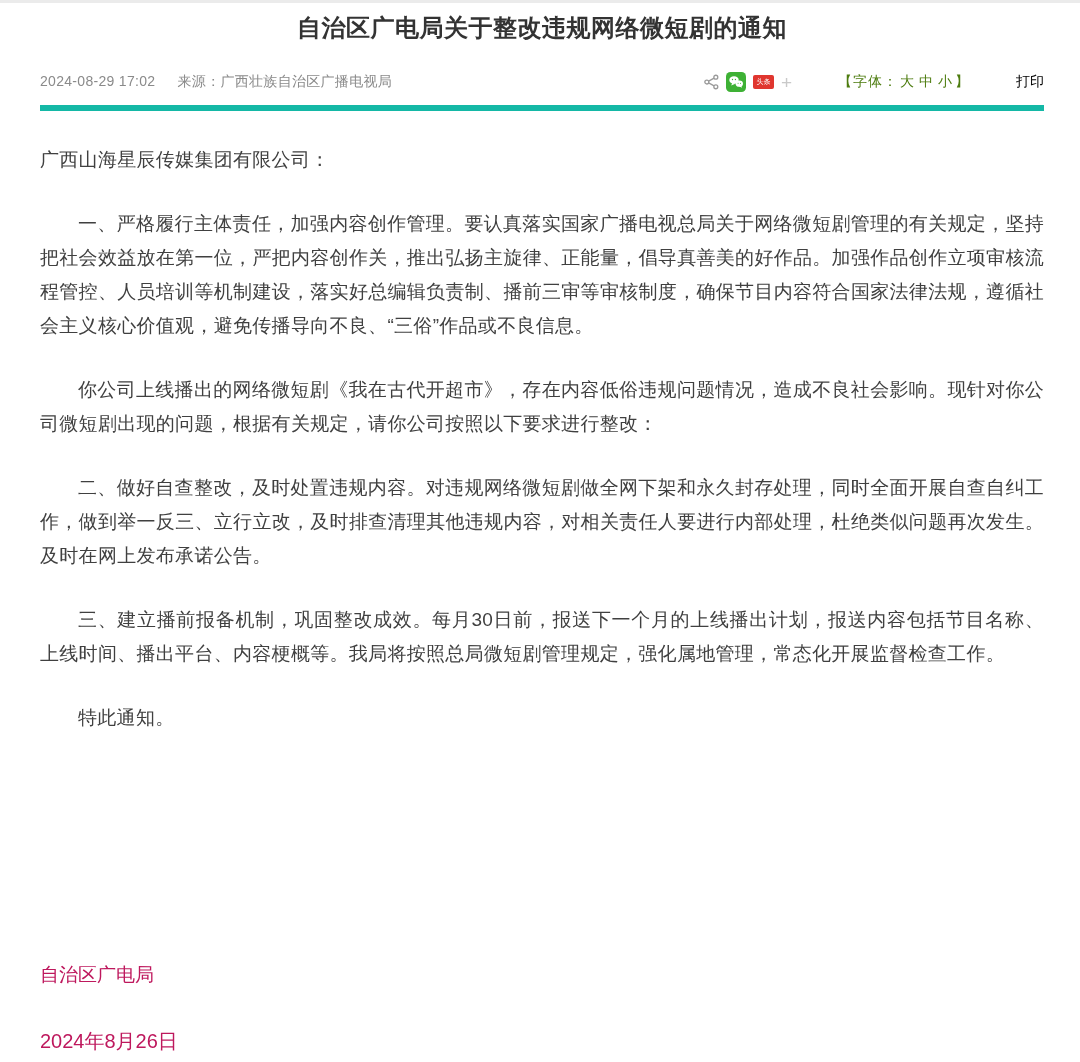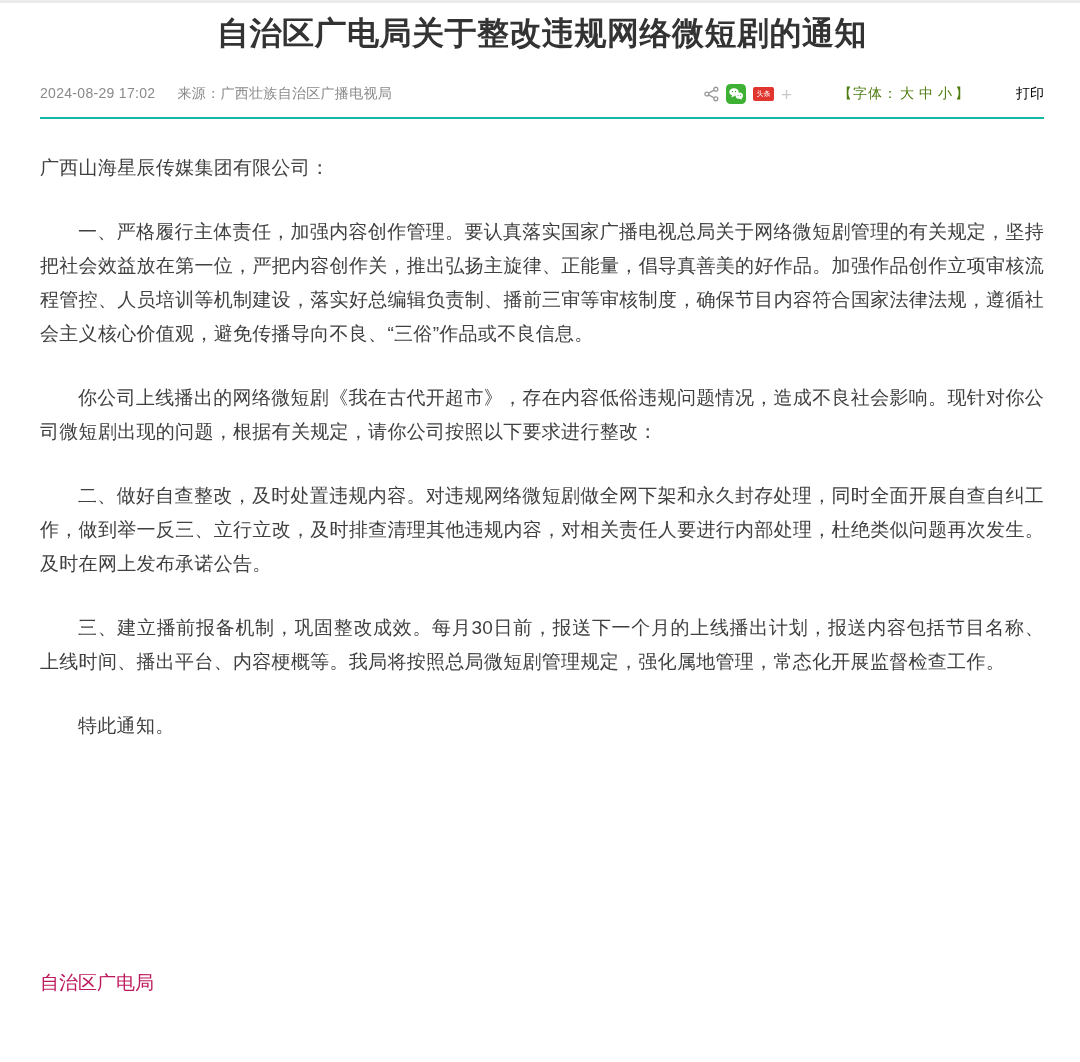--- a/index.html
+++ b/index.html
@@ -7,35 +7,35 @@
   body {
     font-family: "Liberation Sans", "DejaVu Sans", sans-serif;
     color: #404040;
   }
   .top-rule { width: 100%; height: 3px; background: #ebebeb; }
   .article { padding: 0 36px 0 40px; }
 
   .title {
     margin-top: 9px;
     text-align: center;
-    font-size: 32px;
+    font-size: 24px;
     font-weight: bold;
     color: #333333;
     letter-spacing: 0.5px;
   }
 
   .meta-row {
     margin-top: 28px;
     display: flex;
     justify-content: space-between;
     align-items: center;
     font-size: 14px;
     color: #8a8a8a;
     padding-bottom: 13px;
-    border-bottom: 2px solid #14b8a6;
+    border-bottom: 6px solid #14b8a6;
   }
   .meta-left { white-space: nowrap; letter-spacing: 0.3px; }
   .meta-time { margin-right: 18px; }
   .meta-right { display: flex; align-items: center; }
 
   .share-group { display: flex; align-items: center; }
   .share-group > * { margin-left: 7px; }
   .share-group > *:first-child { margin-left: 0; }
   .icon-btn { display: inline-flex; align-items: center; justify-content: center; cursor: pointer; }
   .toutiao-chip {
@@ -124,15 +124,16 @@
     <p class="salutation">广西山海星辰传媒集团有限公司：</p>
     <p>一、严格履行主体责任，加强内容创作管理。要认真落实国家广播电视总局关于网络微短剧管理的有关规定，坚持把社会效益放在第一位，严把内容创作关，推出弘扬主旋律、正能量，倡导真善美的好作品。加强作品创作立项审核流程管控、人员培训等机制建设，落实好总编辑负责制、播前三审等审核制度，确保节目内容符合国家法律法规，遵循社会主义核心价值观，避免传播导向不良、“三俗”作品或不良信息。</p>
     <p>你公司上线播出的网络微短剧《我在古代开超市》，存在内容低俗违规问题情况，造成不良社会影响。现针对你公司微短剧出现的问题，根据有关规定，请你公司按照以下要求进行整改：</p>
     <p>二、做好自查整改，及时处置违规内容。对违规网络微短剧做全网下架和永久封存处理，同时全面开展自查自纠工作，做到举一反三、立行立改，及时排查清理其他违规内容，对相关责任人要进行内部处理，杜绝类似问题再次发生。及时在网上发布承诺公告。</p>
     <p>三、建立播前报备机制，巩固整改成效。每月30日前，报送下一个月的上线播出计划，报送内容包括节目名称、上线时间、播出平台、内容梗概等。我局将按照总局微短剧管理规定，强化属地管理，常态化开展监督检查工作。</p>
     <p>特此通知。</p>
   </div>
 
   <div class="sign-block">
     <div class="signer">自治区广电局</div>
+    <div class="sign-date">2024年8月26日</div>
   </div>
 
 </div>
 
 </body></html>

